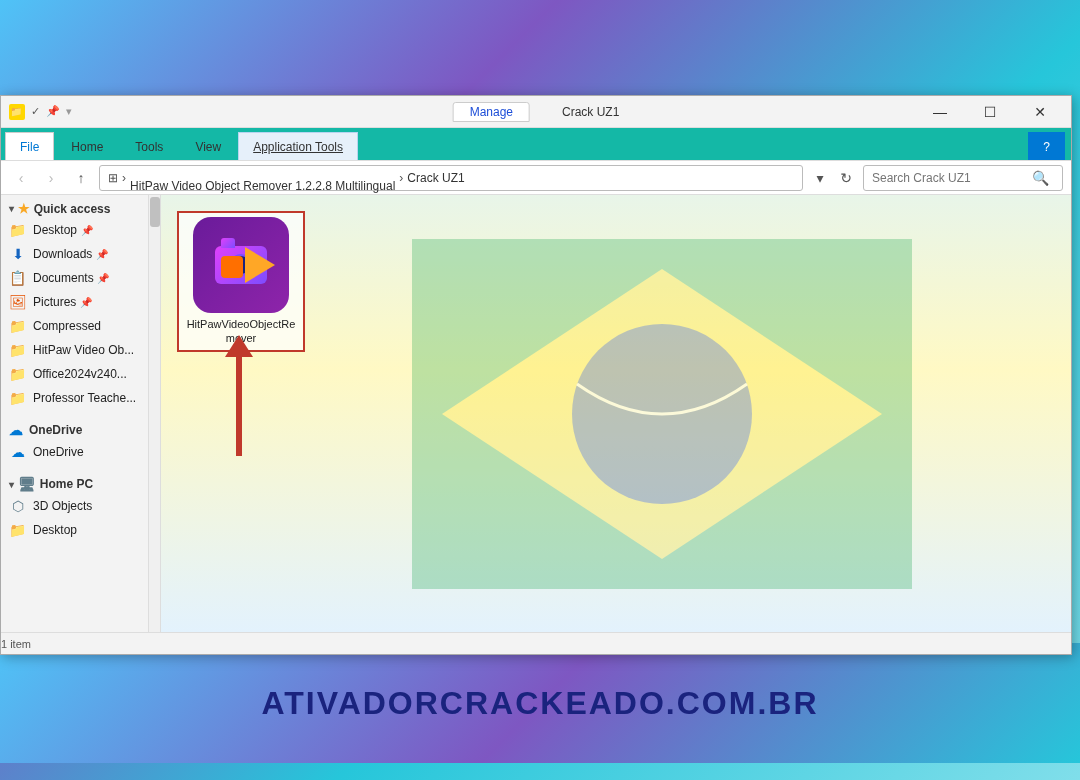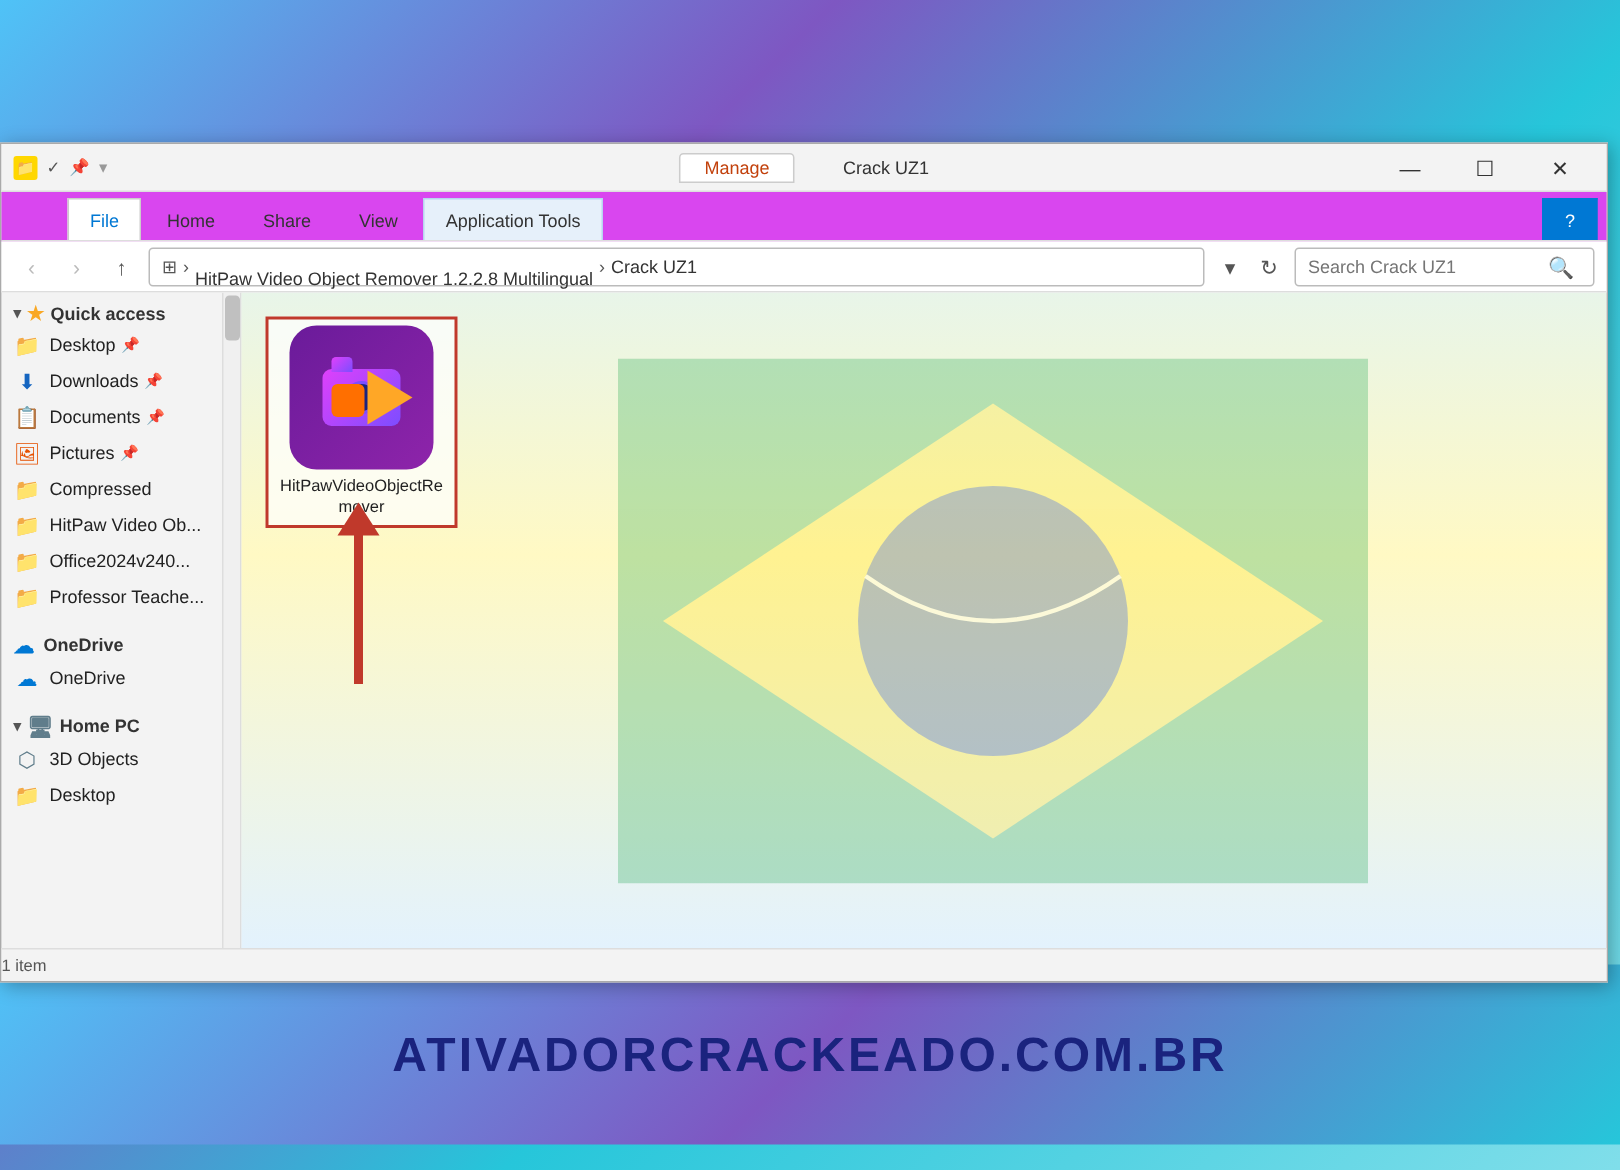--- a/index.html
+++ b/index.html
@@ -76,21 +76,21 @@
       display: flex;
       align-items: center;
       gap: 12px;
     }
 
     .manage-tab {
       background: #fff;
       border: 1px solid #ccc;
       padding: 2px 16px;
       font-size: 12px;
-      color: #c2410c;
+      color: #1d4ed8;
       border-radius: 3px 3px 0 0;
     }
 
     .title-text {
       font-size: 12px;
       color: #333;
       margin-left: 20px;
     }
 
     .title-controls {
@@ -103,23 +103,22 @@
       width: 46px; height: 28px;
       display: flex; align-items: center; justify-content: center;
       font-size: 14px;
       cursor: pointer;
       color: #333;
       border-radius: 2px;
     }
 
     
     .ribbon {
-      background: #d946ef;
+      background: #14b8a6;
       border-bottom: 1px solid #ddd;
-      padding-left: 40px;
     }
 
     .ribbon-tabs {
       display: flex;
       align-items: flex-end;
       height: 32px;
       padding: 0 4px;
     }
 
     .ribbon-tab {
@@ -136,20 +135,21 @@
 
     .ribbon-tab.active {
       background: #fff;
       border-color: #ccc;
       color: #0078d4;
     }
 
     .ribbon-tab.highlight {
       background: #e6f0fa;
       border-color: #b8d4f0;
+      text-decoration: underline;
     }
 
     
     .address-bar {
       display: flex;
       align-items: center;
       background: #fff;
       border-bottom: 1px solid #ddd;
       height: 34px;
       padding: 0 8px;
@@ -492,21 +492,21 @@
       <div class="ctrl-btn">—</div>
       <div class="ctrl-btn">☐</div>
       <div class="ctrl-btn close">✕</div>
     </div>
   </div>
 
   <div class="ribbon">
     <div class="ribbon-tabs">
       <div class="ribbon-tab active">File</div>
       <div class="ribbon-tab">Home</div>
-      <div class="ribbon-tab">Share</div>
+      <div class="ribbon-tab">Tools</div>
       <div class="ribbon-tab">View</div>
       <div class="ribbon-tab highlight">Application Tools</div>
       <div class="ribbon-tab" style="margin-left:auto;background:#0078d4;color:#fff;border-color:#0078d4;">?</div>
     </div>
   </div>
 
   <div class="address-bar">
     <div class="nav-btn disabled">‹</div>
     <div class="nav-btn disabled">›</div>
     <div class="nav-btn">↑</div>

